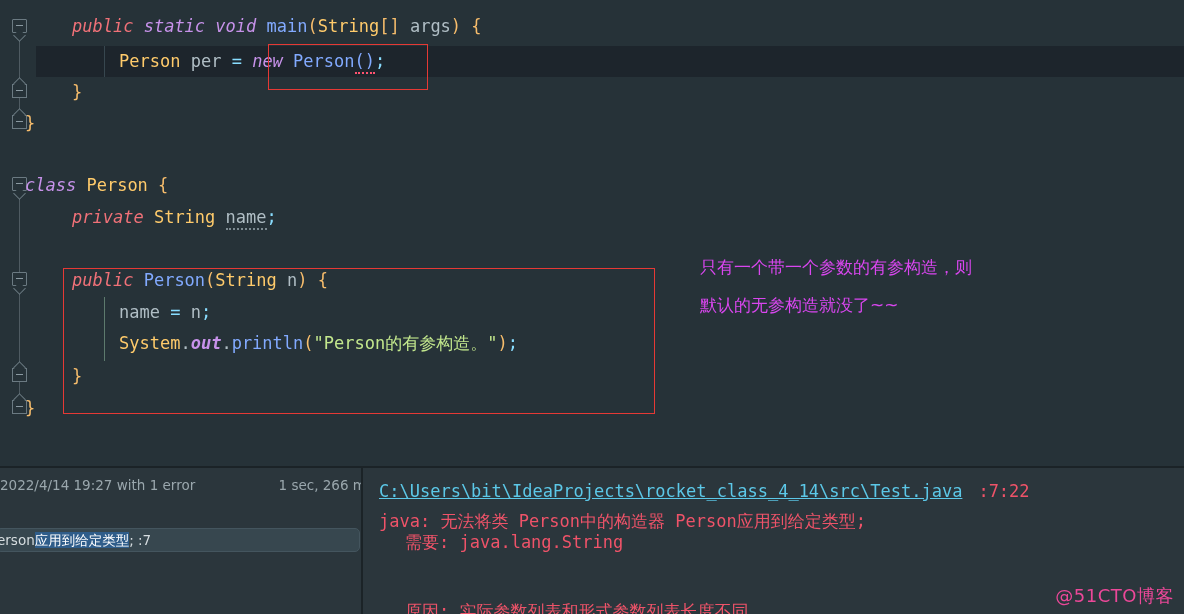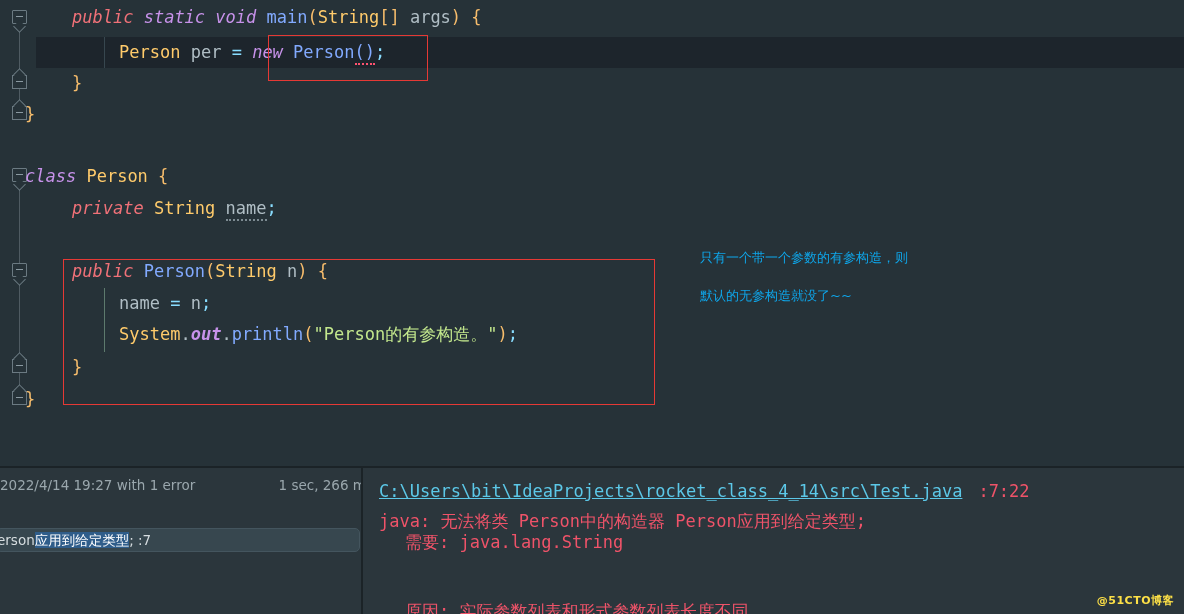--- a/index.html
+++ b/index.html
@@ -11,21 +11,21 @@
   }
   #root {
     position: relative;
     width: 1184px; height: 614px;
     background: #263238;
     overflow: hidden;
   }
 
   
   #editor {
-    position: absolute; left: 0; top: 0;
+    position: absolute; left: 0; top: 9px;
     width: 1184px; height: 466px;
     background: #263238;
     overflow: hidden;
   }
   .caret-line {
     position: absolute; left: 0; top: 37px;
     width: 1184px; height: 31px;
     background: #1d252c;
   }
 
@@ -126,23 +126,23 @@
   .redbox {
     position: absolute;
     border: 1.5px solid #e53935;
     box-sizing: border-box;
     pointer-events: none;
   }
 
   
   .annotation {
     position: absolute;
-    color: #0ea5e9;
+    color: #d946ef;
     font-family: "DejaVu Sans", "Liberation Sans", sans-serif;
-    font-size: 13px;
+    font-size: 17px;
     line-height: 32px;
     white-space: pre;
   }
 
   
   #bottom {
     position: absolute; left: 0; top: 466px;
     width: 1184px; height: 148px;
     background: #263238;
   }
@@ -209,24 +209,23 @@
   .err-path {
     color: #5cc8e8;
     text-decoration: underline;
   }
   .err-lineno { color: #ef5369; text-decoration: none; margin-left: 16px; }
 
   #watermark {
     position: absolute;
     right: 10px; bottom: 6px;
     font-family: "DejaVu Sans", "Liberation Sans", sans-serif;
-    font-size: 11px;
-    color: #fde047;
+    font-size: 18px;
+    color: #ec4899;
     letter-spacing: 0.5px;
-    font-weight: bold;
   }
 </style>
 </head>
 <body>
 
 <div id="root">
 
   <div id="editor">
 
     <div class="caret-line"></div>

